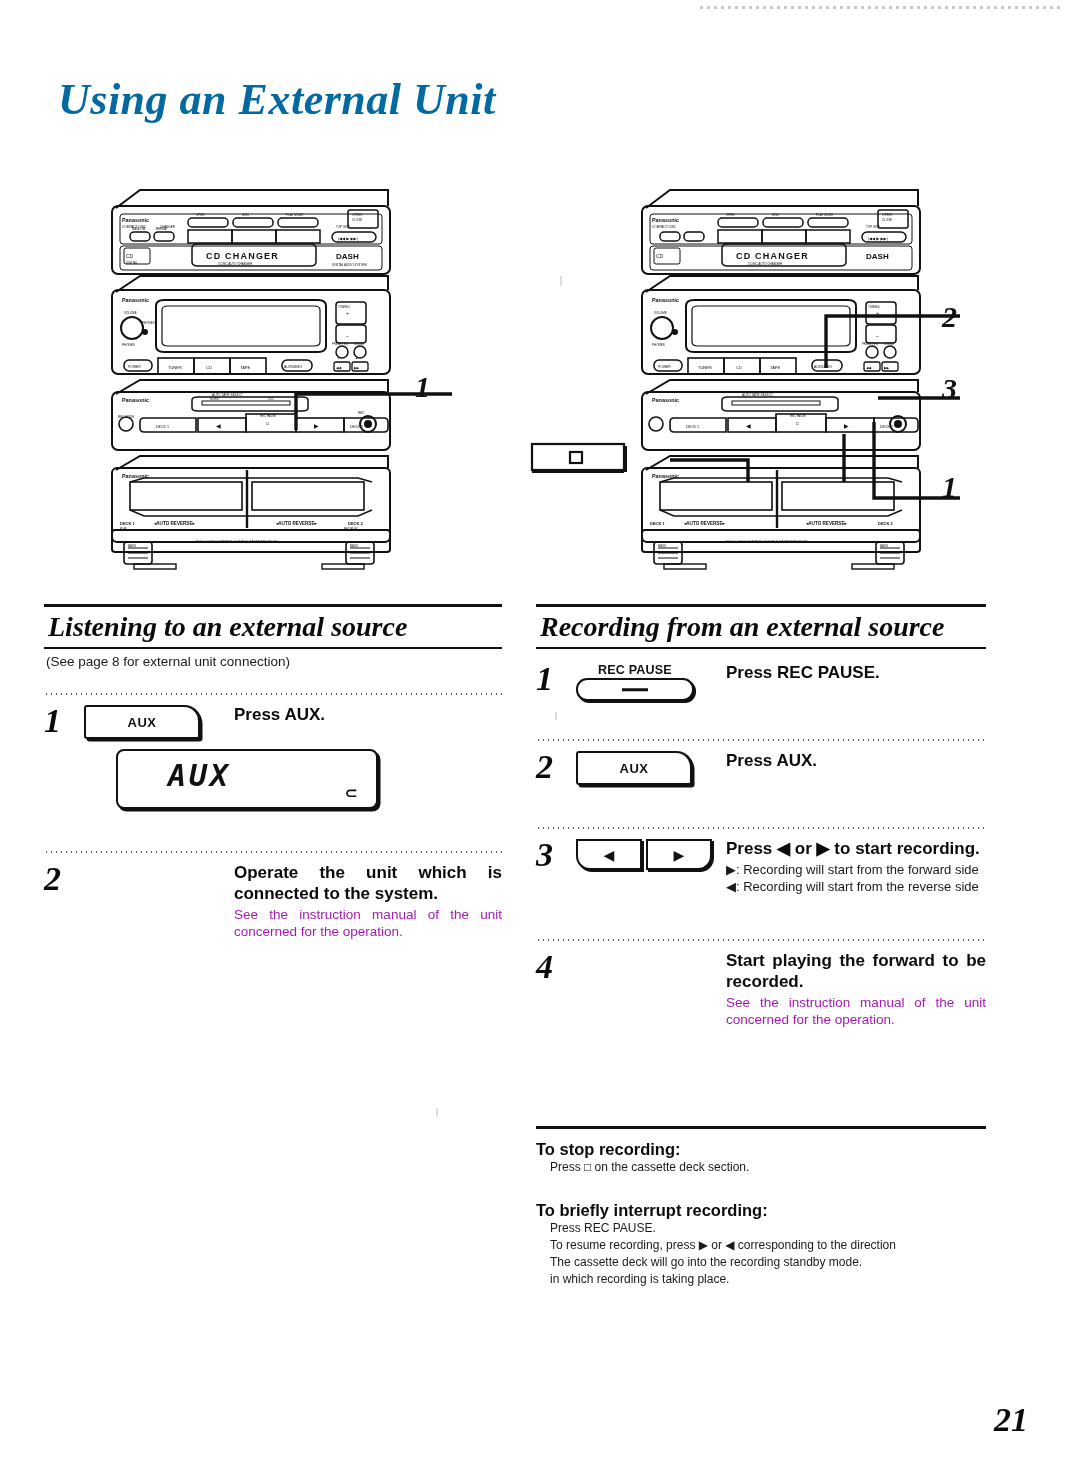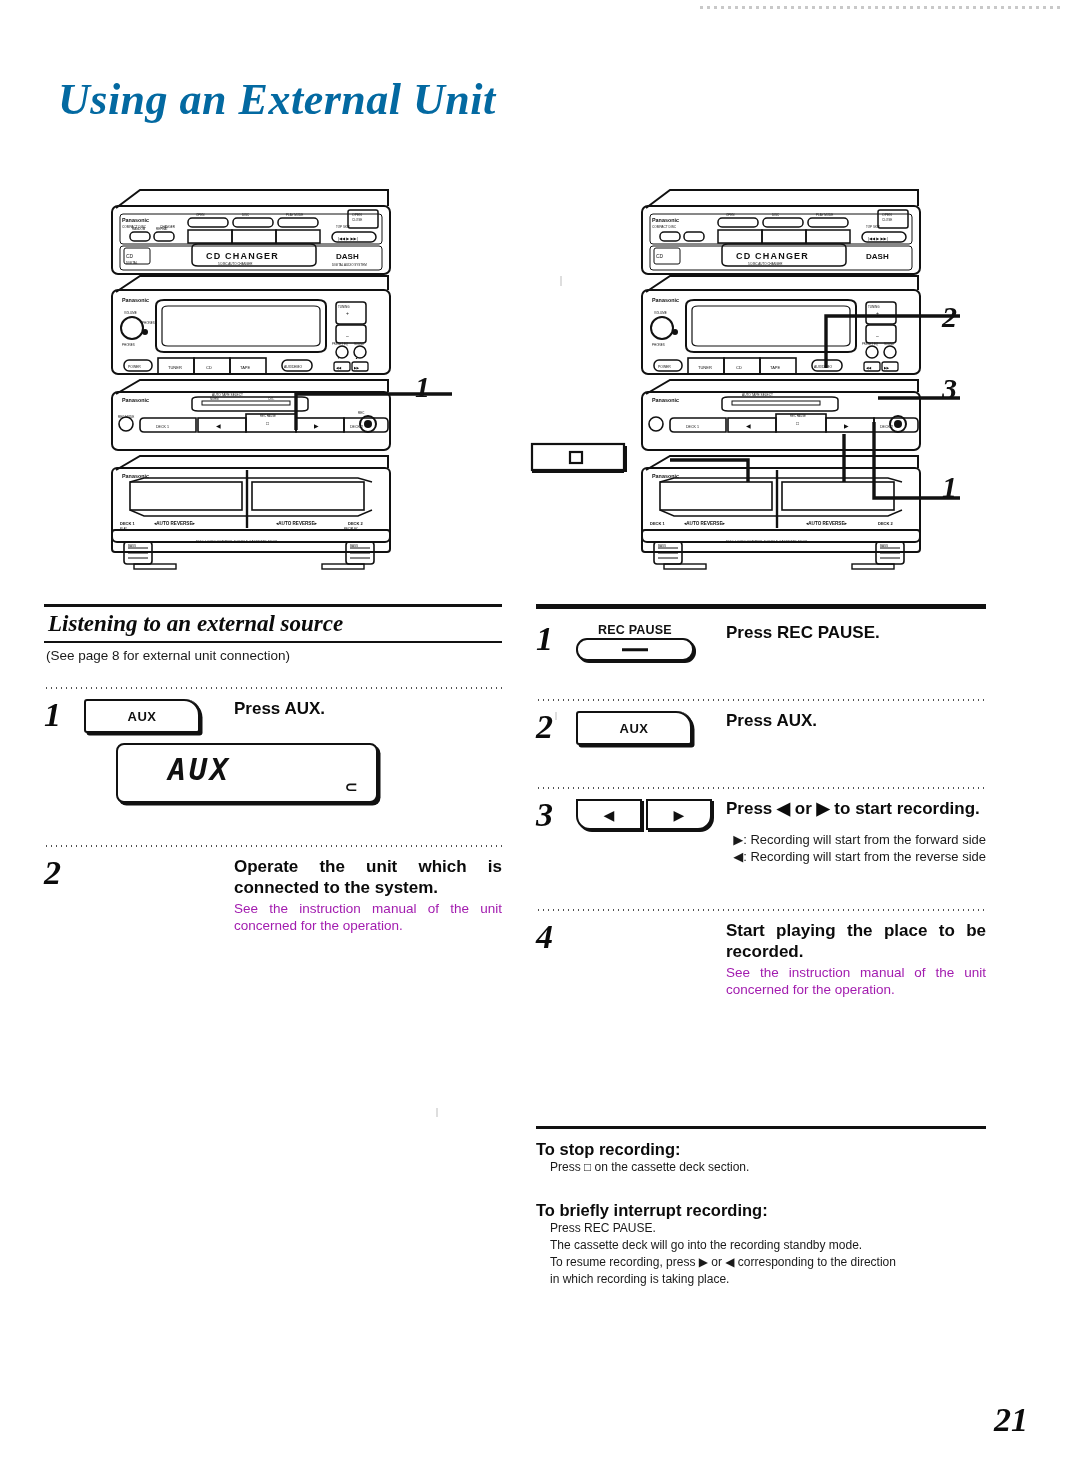--- a/index.html
+++ b/index.html
@@ -61,21 +61,21 @@
     height: 0;
   }
   .sect-rule-bot {
     border-top: 2px solid #111;
     height: 0;
   }
   .sect-head {
     font-family: "Liberation Serif", serif;
     font-style: italic;
     font-weight: bold;
-    font-size: 23px;
+    font-size: 28px;
     padding: 4px 0 4px 4px;
     color: #0b0b0b;
   }
   .sect-sub {
     font-size: 13.5px;
     padding: 5px 0 0 2px;
     color: #1a1a1a;
   }
 
   .dotrule {
@@ -121,22 +121,21 @@
     color: #0b0b0b;
   }
   .step-desc {
     font-size: 13.5px;
     line-height: 17px;
     text-align: justify;
     margin-top: 2px;
     color: #a21caf;
   }
   .notes {
-    margin-top: 13px;
-    text-align: right;
+    margin-top: 3px;
   }
   .note-line {
     font-size: 13px;
     line-height: 16.5px;
     padding-left: 18px;
     text-indent: -18px;
     color: #1a1a1a;
   }
 
   
@@ -629,20 +628,21 @@
     <div class="step-key"></div>
     <div class="step-body">
       <div class="step-title">Operate the unit which is connected to the system.</div>
       <div class="step-desc">See the instruction manual of the unit concerned for the operation.</div>
     </div>
   </div>
 </div>
 
 <div class="col col-right">
   <div class="sect-rule-top"></div>
+  <div class="sect-head">Recording from an external source</div>
   <div class="sect-rule-bot"></div>
 
   <div class="step" style="padding-top:12px;">
     <div class="step-num">1</div>
     <div class="step-key">
       <div class="key-recpause">
         <div class="cap">REC PAUSE</div>
         <div class="pill"></div>
       </div>
     </div>
@@ -684,31 +684,31 @@
         <div class="note-line">◀: Recording will start from the reverse side</div>
       </div>
     </div>
   </div>
 
   <div class="dotrule" style="margin-top:44px;"></div>
   <div class="step">
     <div class="step-num">4</div>
     <div class="step-key"></div>
     <div class="step-body">
-      <div class="step-title">Start playing the place to be recorded.</div>
+      <div class="step-title">Start playing the forward to be recorded.</div>
       <div class="step-desc">See the instruction manual of the unit concerned for the operation.</div>
     </div>
   </div>
 </div>
 
 <div class="bottom-block">
   <div class="bottom-rule"></div>
   <div class="bn-head">To stop recording:</div>
   <div class="bn-text">Press □ on the cassette deck section.</div>
   <div class="gap"></div>
   <div class="bn-head">To briefly interrupt recording:</div>
   <div class="bn-text">Press REC PAUSE.</div>
+  <div class="bn-text">To resume recording, press ▶ or ◀ corresponding to the direction</div>
   <div class="bn-text">The cassette deck will go into the recording standby mode.</div>
-  <div class="bn-text">To resume recording, press ▶ or ◀ corresponding to the direction</div>
   <div class="bn-text">in which recording is taking place.</div>
 </div>
 
 <div class="page-num">21</div>
 
 </body></html>

